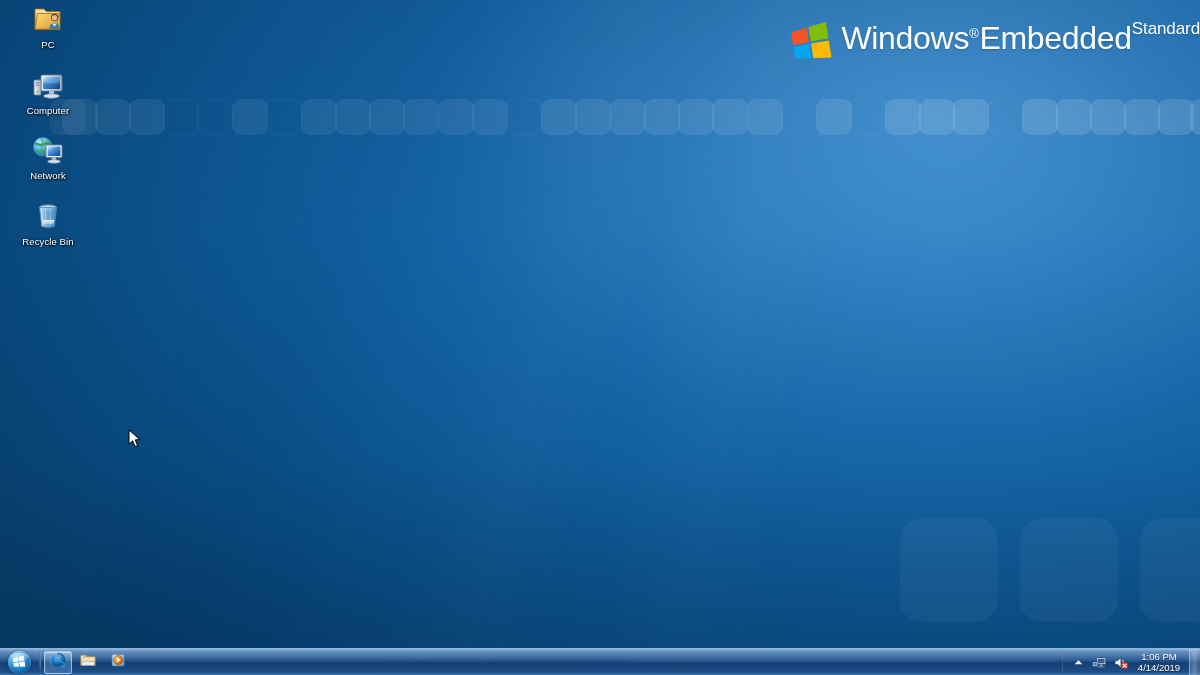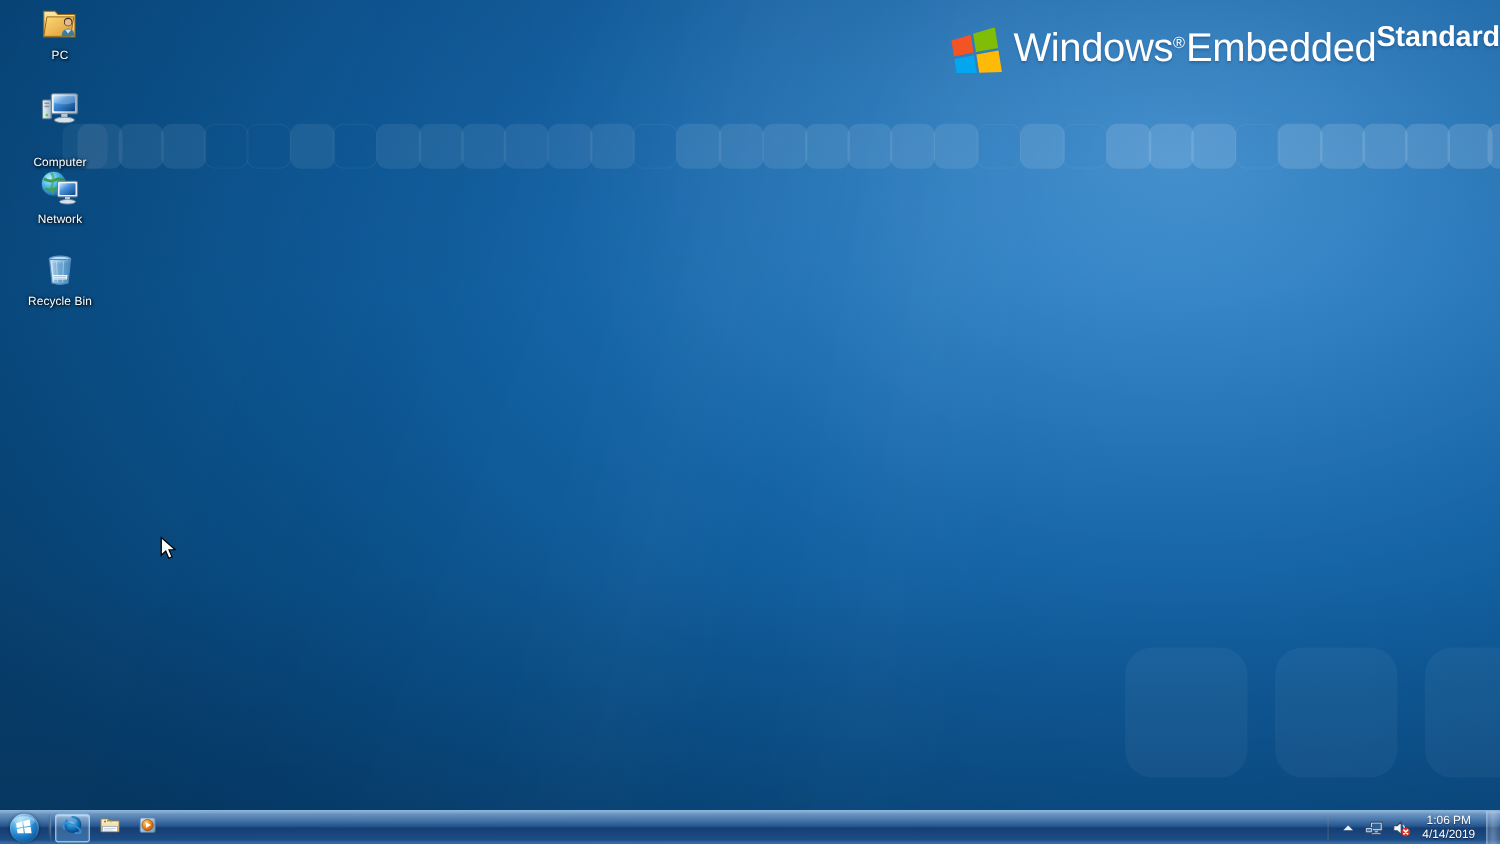--- a/index.html
+++ b/index.html
@@ -88,22 +88,22 @@
   #brand .flag { width:42px; height:42px; margin-top:5px; }
   #brand .words { display:flex; flex-direction:row; }
   #brand .line1 {
     font-size:32px; line-height:34px; color:#ffffff;
     font-weight:300; letter-spacing:-0.3px;
     white-space:nowrap;
     text-shadow:0 1px 2px rgba(0,30,70,.25);
   }
   #brand .line1 .tm { font-size:13px; vertical-align:11px; margin:0 1px 0 0; }
   #brand .line2 {
-    font-size:23px; line-height:22px; color:#ffffff;
-    font-weight:700; letter-spacing:-0.1px; margin-top:1px;
+    font-size:17px; line-height:22px; color:#ffffff;
+    font-weight:400; letter-spacing:-0.1px; margin-top:1px;
     text-shadow:0 1px 2px rgba(0,30,70,.25);
   }
 
   
   #cursor { position:absolute; left:128px; top:429px; width:14px; height:20px; }
 
   
   #taskbar {
     position:absolute; left:0; bottom:0; width:1200px; height:27px;
     background:
@@ -251,21 +251,21 @@
         <path d="M6.5 11.5 h21.5 l-2.6 15.6 H4 Z" fill="url(#fldB)" stroke="#9a6a16" stroke-width="0.8"></path>
         <circle cx="23.5" cy="15.5" r="3.4" fill="#2f2a26"></circle>
         <circle cx="23.5" cy="15.8" r="2.7" fill="#e7b98f"></circle>
         <path d="M18.4 27 c0-4 2.3-6.2 5.1-6.2 s5.1 2.2 5.1 6.2 z" fill="#3e7c9c"></path>
         <path d="M20.9 21.6 l2.6 3.2 l2.6-3.2 z" fill="#cfe3ee"></path>
       </svg>
     </span>
     <span class="dlabel">PC</span>
   </div>
 
-  <div class="dicon" style="top:68px;gap:20px;">
+  <div class="dicon" style="top:68px;">
     <span class="glyph">
       <svg viewBox="0 0 34 34" width="34" height="34">
         <defs>
           <linearGradient id="scr" x1="0" y1="0" x2="1" y2="1">
             <stop offset="0" stop-color="#bfe2f7"></stop>
               <stop offset="0.35" stop-color="#3f8fd8"></stop>
             <stop offset="1" stop-color="#0d3f80"></stop>
           </linearGradient>
           <linearGradient id="cas" x1="0" y1="0" x2="1" y2="0">
             <stop offset="0" stop-color="#f3f7fa"></stop>

